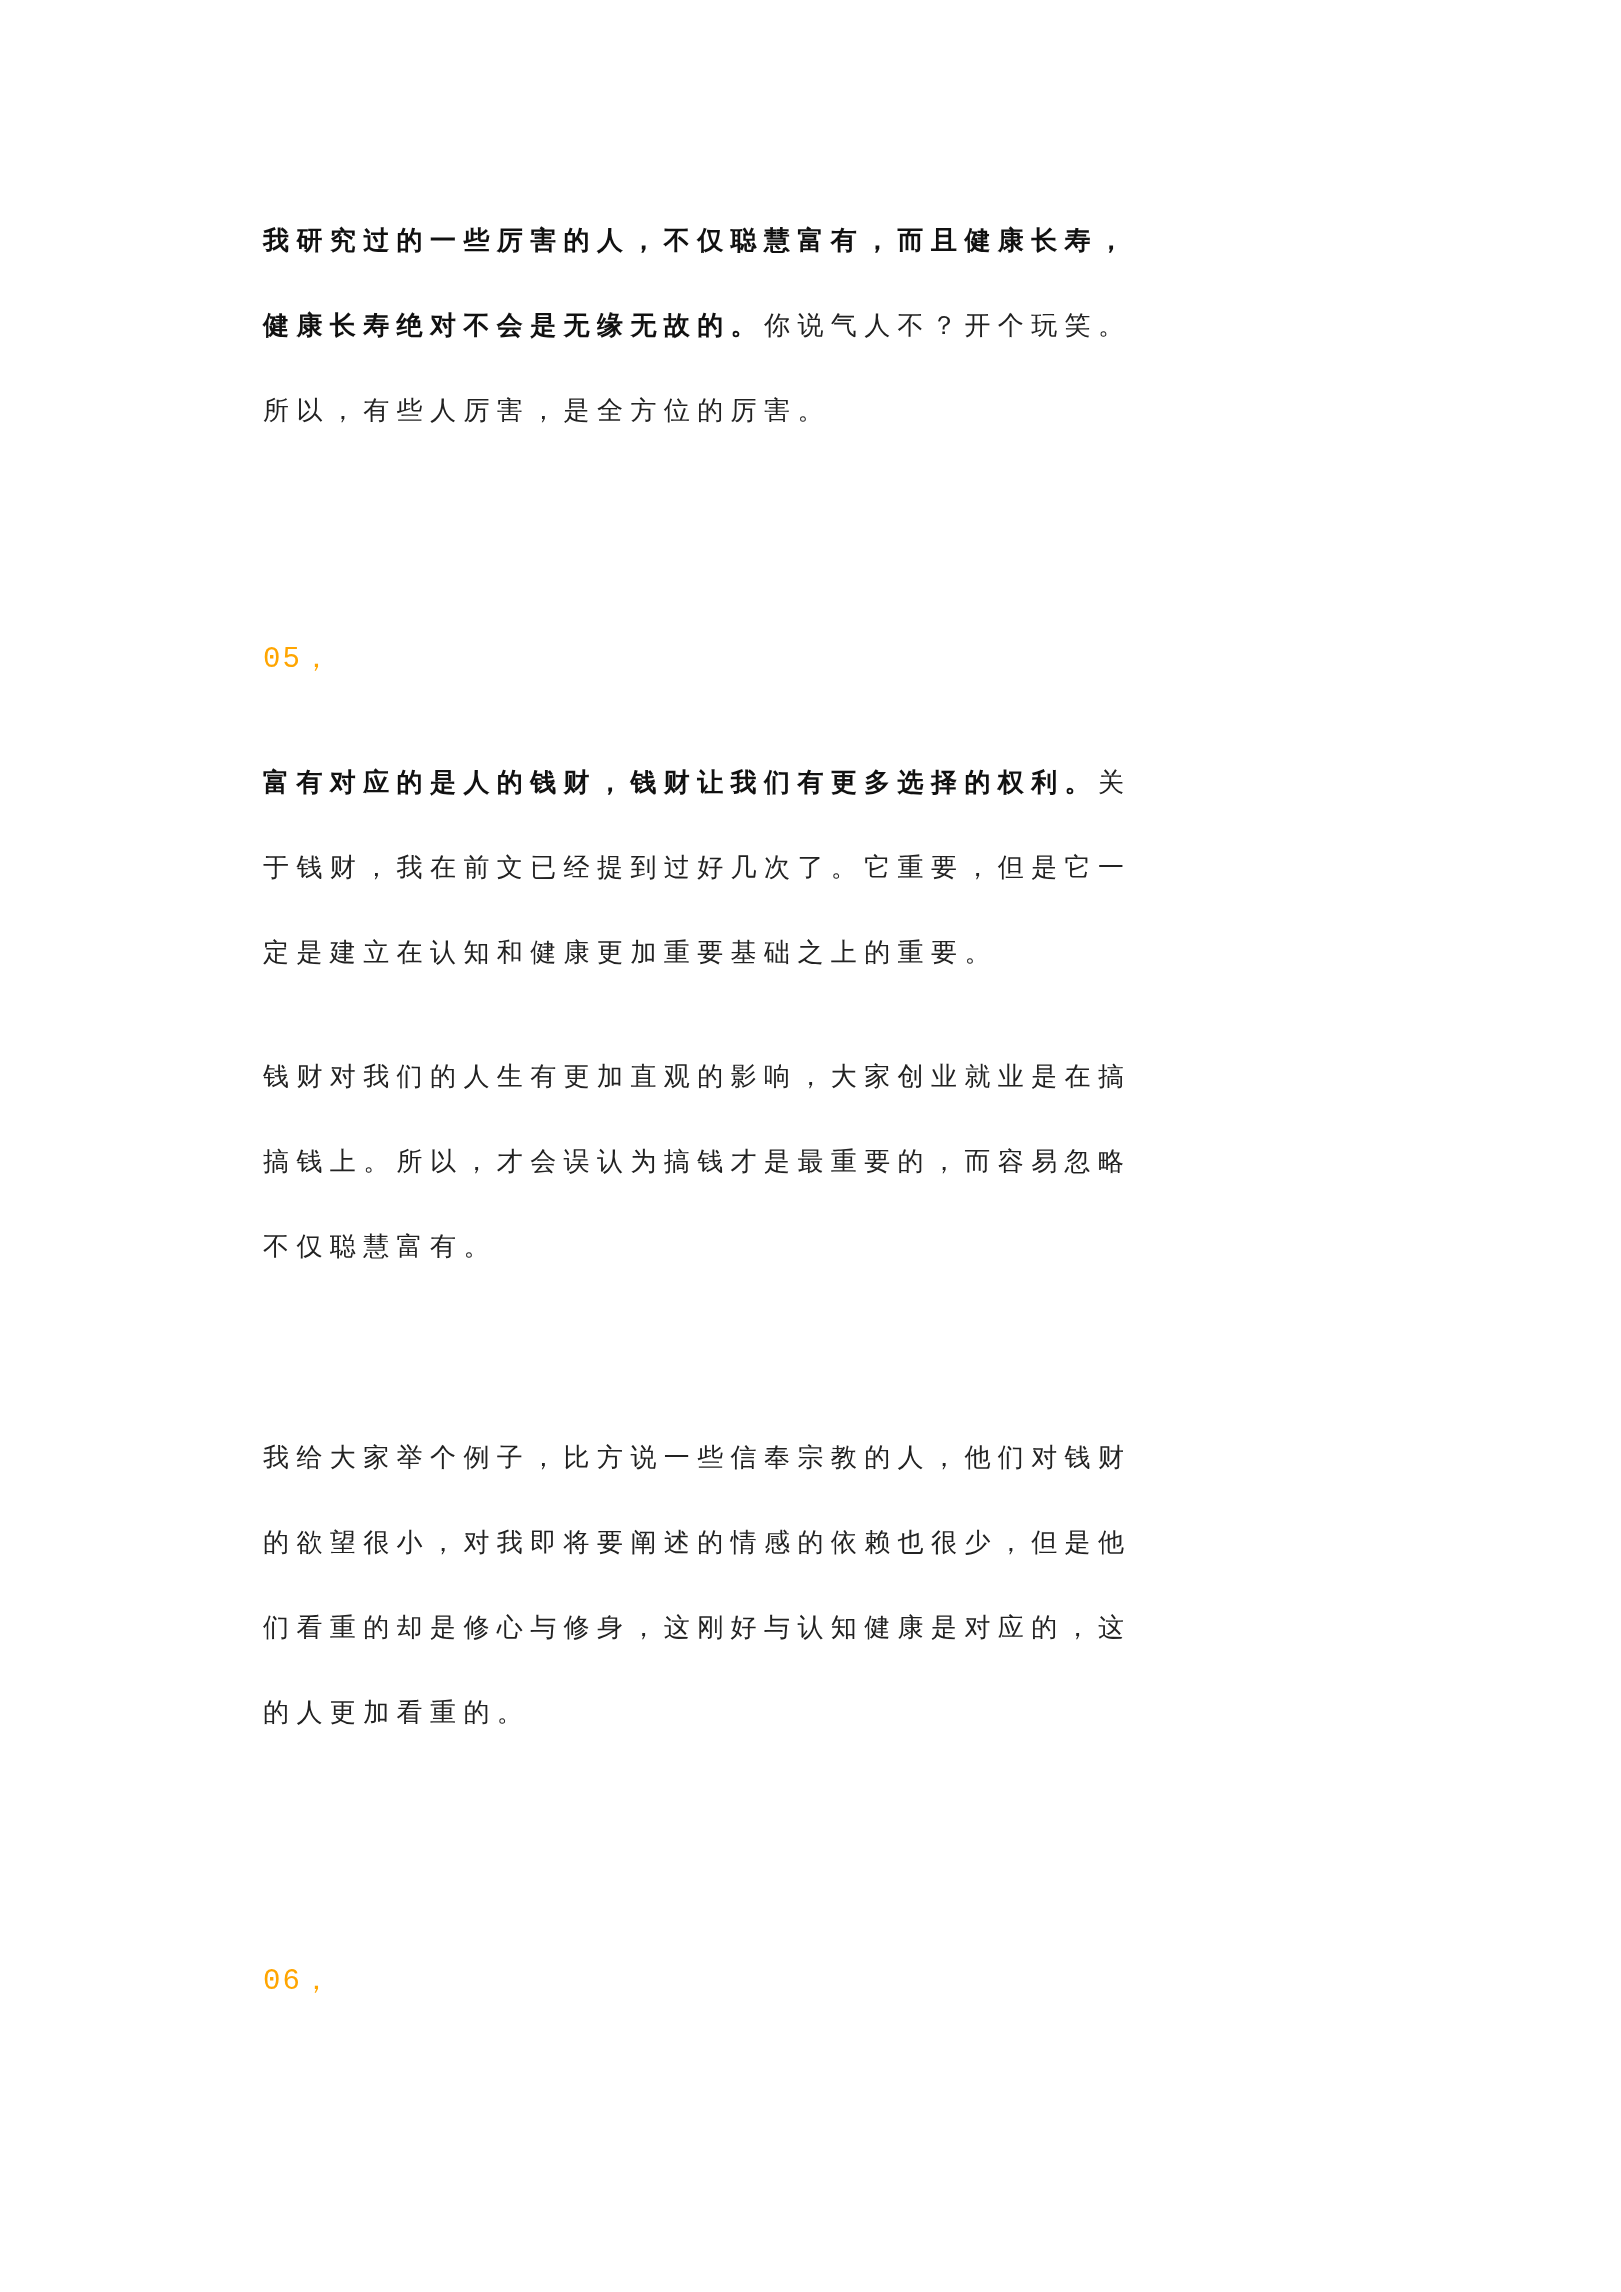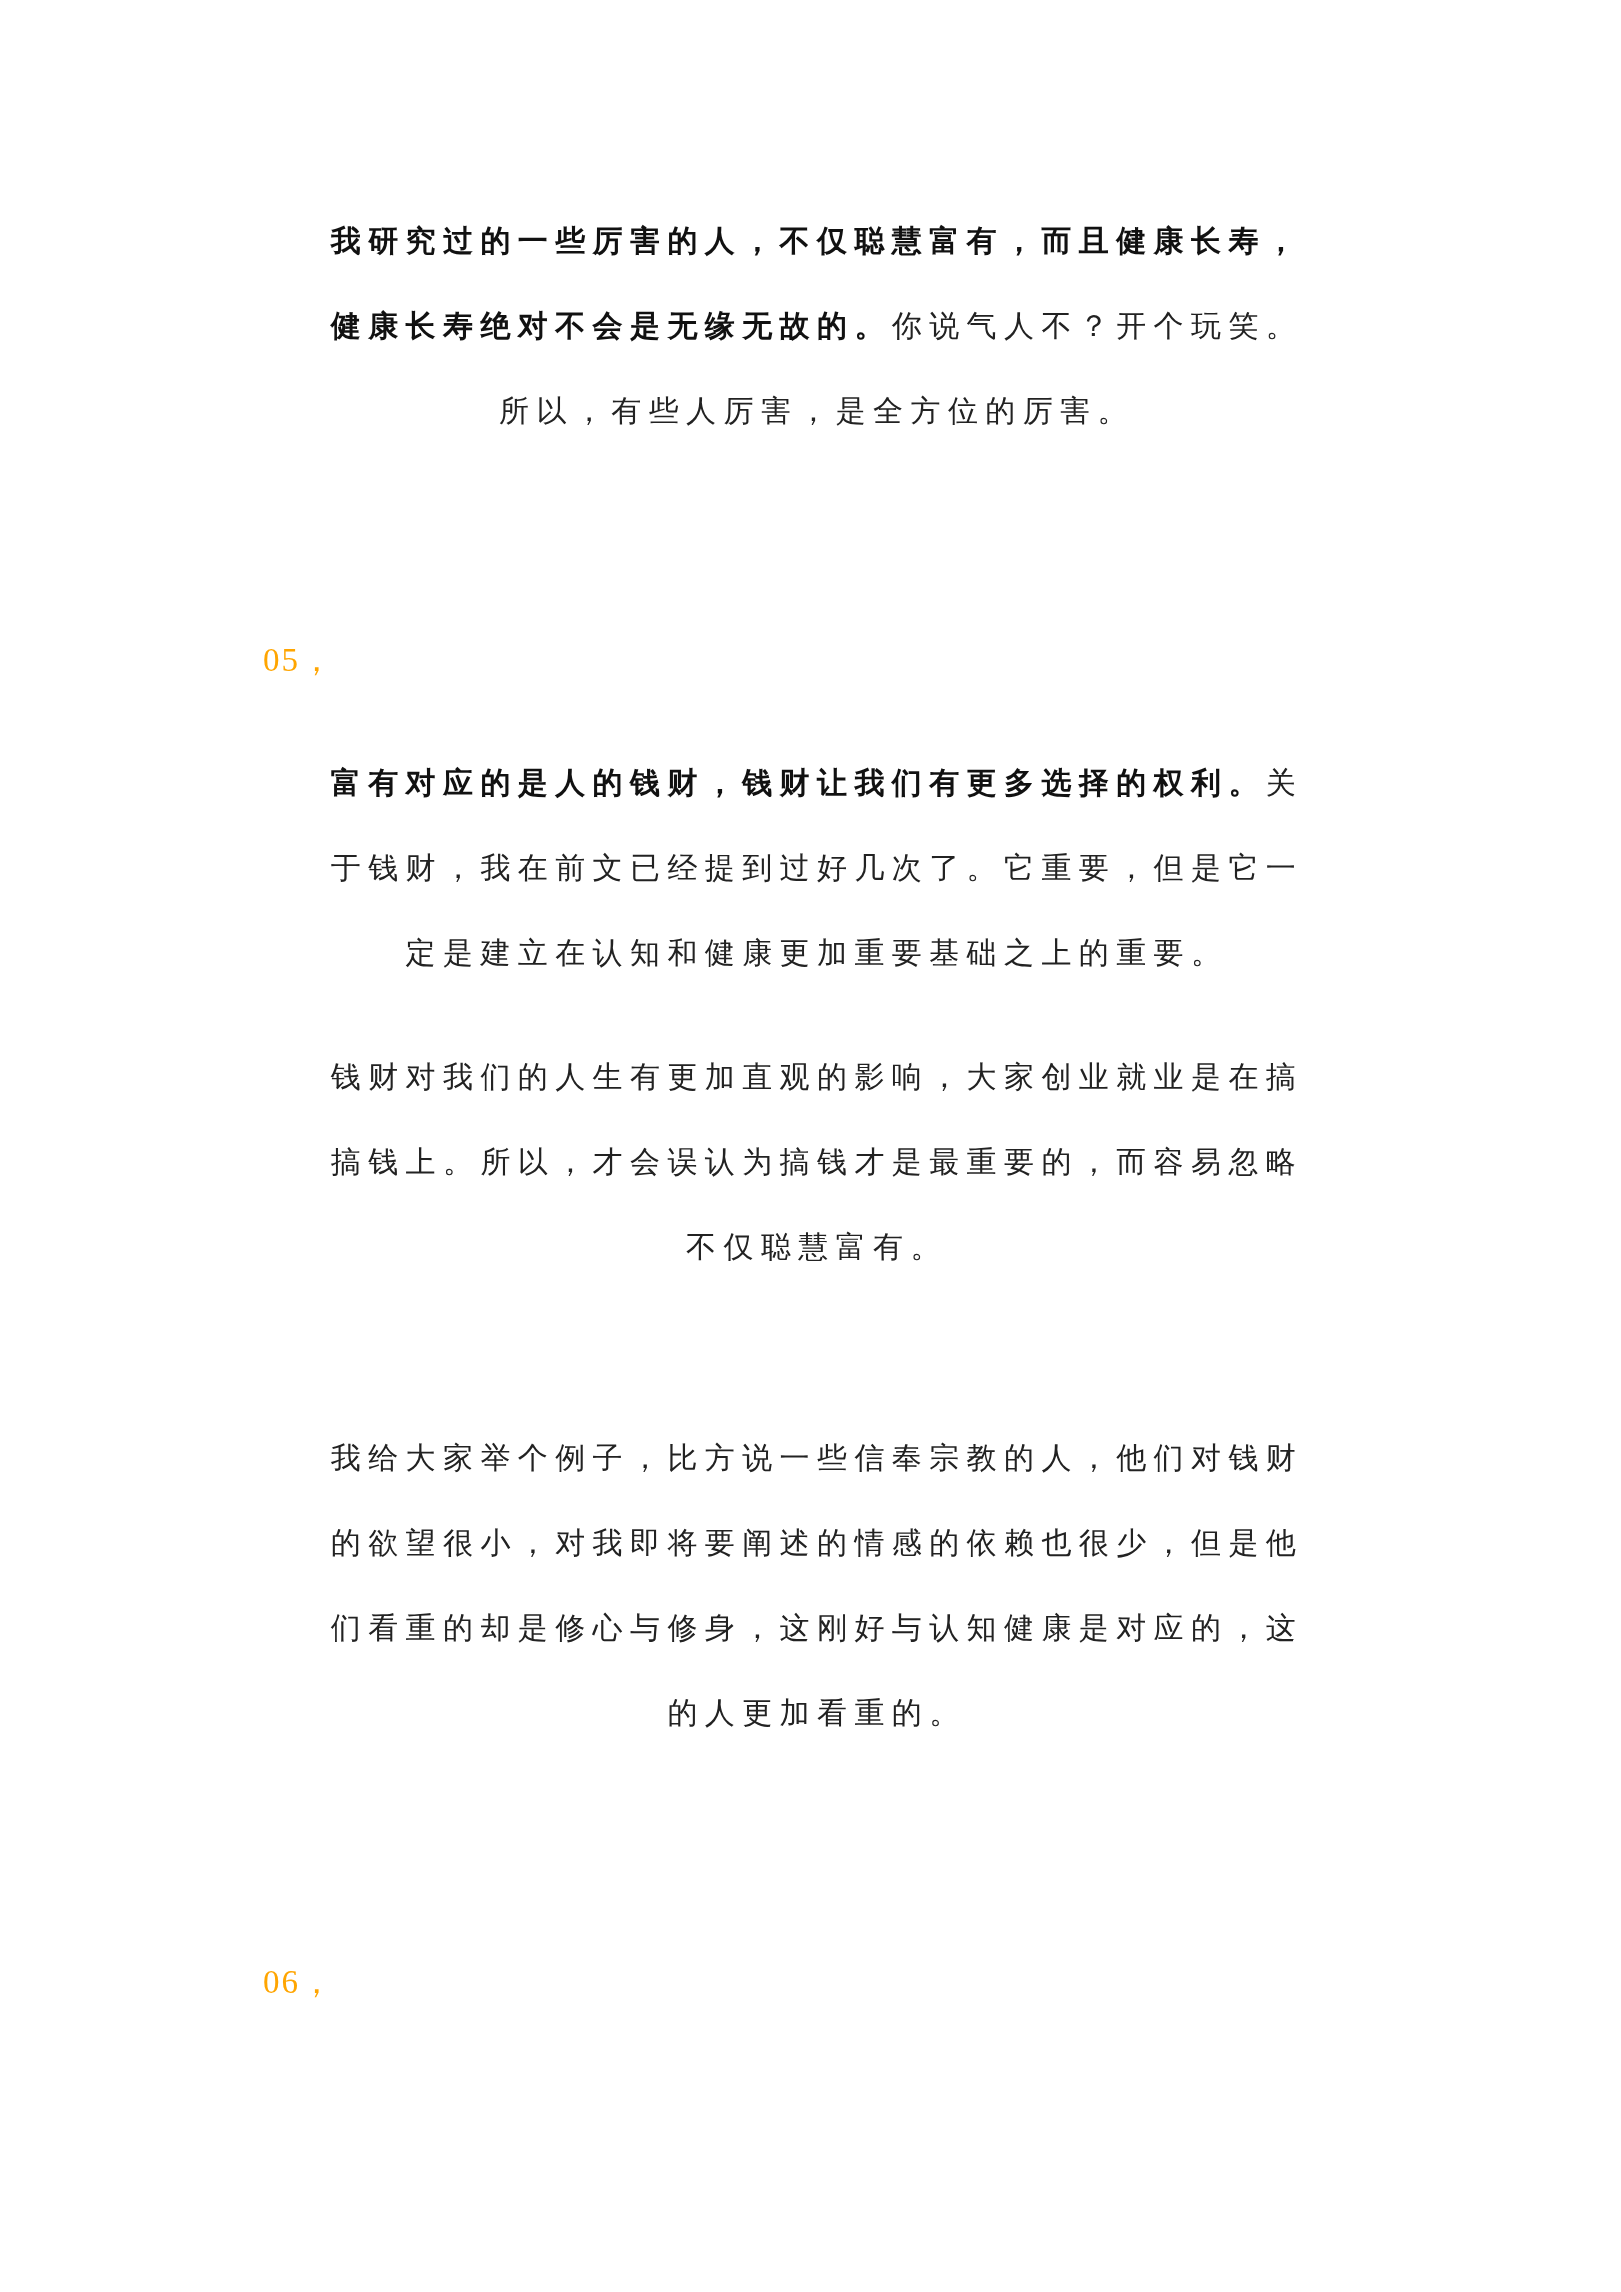--- a/index.html
+++ b/index.html
@@ -1,29 +1,29 @@
 <!DOCTYPE html>
 <html><head>
 <meta charset="utf-8">
 <style>
   html, body { margin: 0; padding: 0; background: #ffffff; }
   body { width: 1621px; height: 2293px; position: relative; overflow: hidden; }
   .page { position: absolute; left: 263px; top: 0; width: 1108px; }
   .para {
     position: absolute; left: 0; width: 1108px;
     font-family: "DejaVu Sans", "Liberation Sans", sans-serif;
-    font-size: 30px; line-height: 85px; color: #222222;
-    letter-spacing: 7.4px; margin: 0; text-align: center;
+    font-size: 26px; line-height: 85px; color: #222222;
+    letter-spacing: 7.4px; margin: 0;
   }
   .line { display: block; white-space: nowrap; height: 85px; }
   .b { font-weight: bold; color: #111111; }
   .heading {
     position: absolute; left: 0;
-    font-family: Liberation Serif, serif;
-    font-size: 33px; color: #FFA500; letter-spacing: 2px;
+    font-family: Liberation Mono, monospace;
+    font-size: 29px; color: #FFA500; letter-spacing: 2px;
   }
 </style>
 </head>
 <body>
 
 <div class="page">
 
   <p class="para" style="top:198px;">
     <span class="line">
       <span class="b">我研究过的一些厉害的人，不仅聪慧富有，而且健康长寿，</span>

